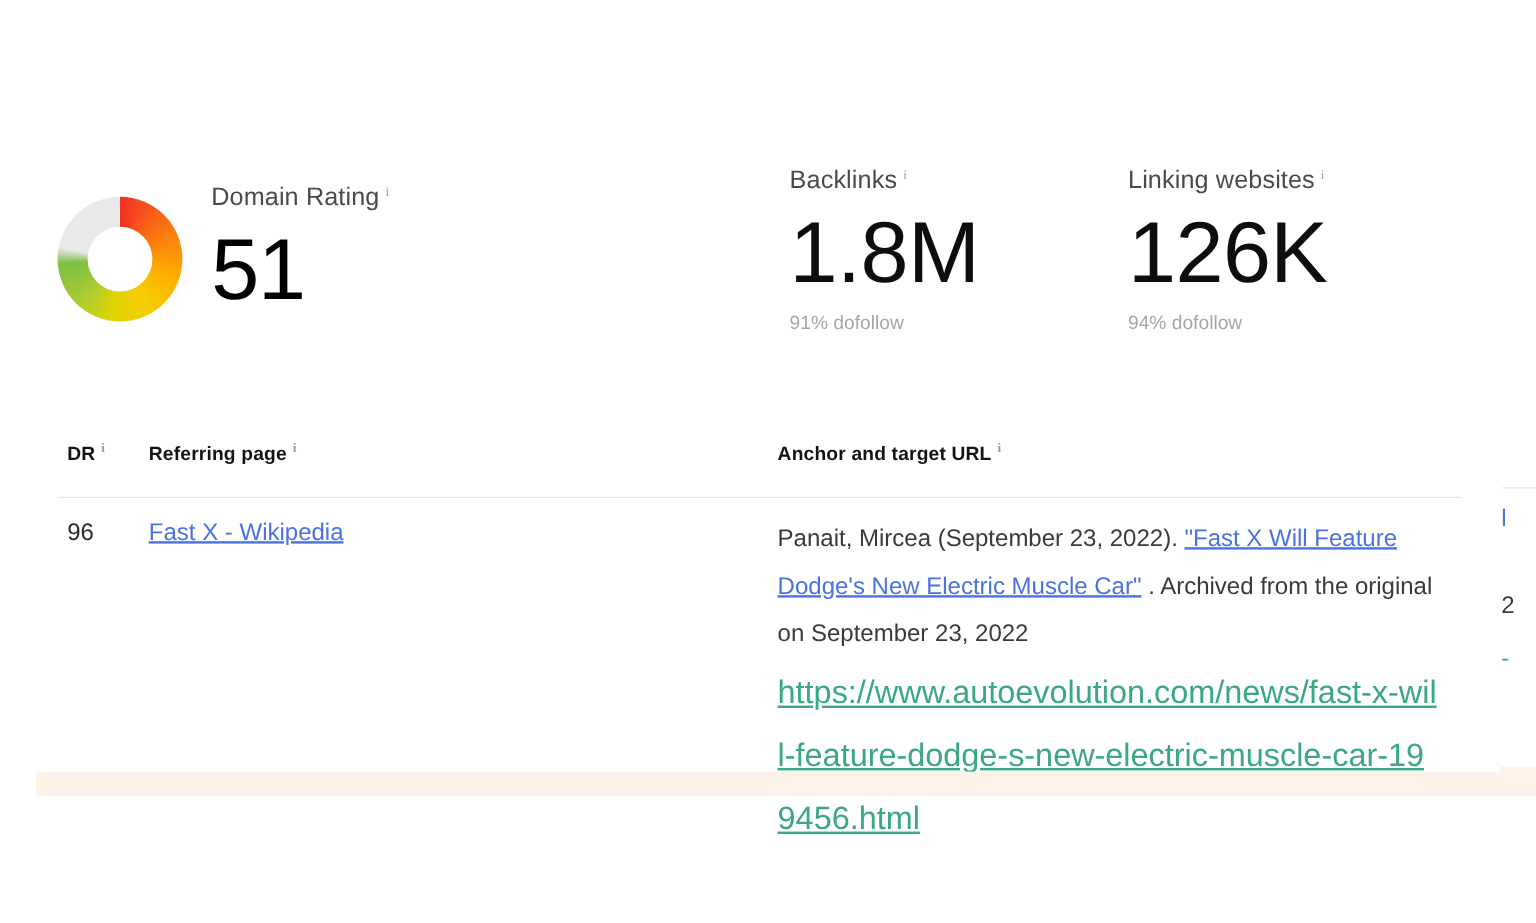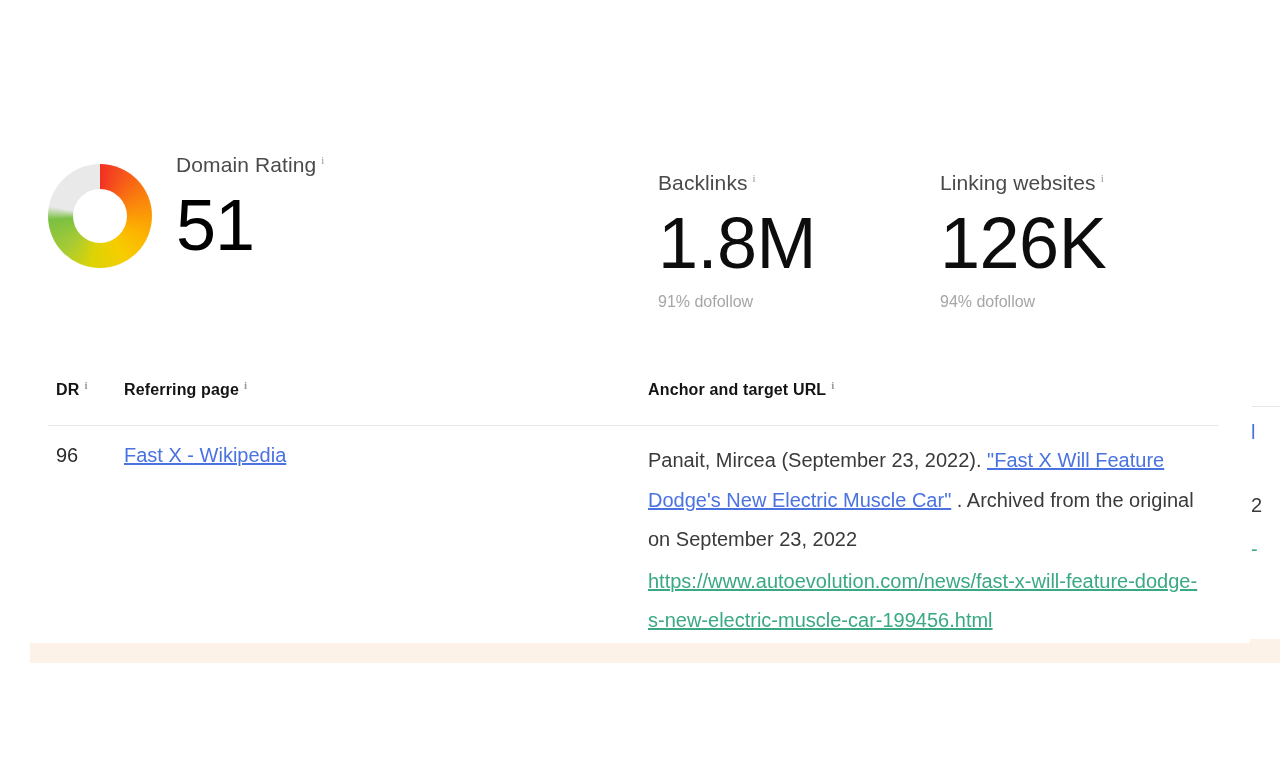--- a/index.html
+++ b/index.html
@@ -67,21 +67,20 @@
     background: #ffffff;
   }
   .dr-text {
     margin-left: 24px;
     padding-top: 8px;
   }
 
   .metric {
     position: absolute;
     top: 18px;
-    margin-top: 32px;
   }
   .metric-backlinks { left: 658px; }
   .metric-linking { left: 940px; }
 
   .metric-label,
   .dr-label {
     font-size: 21px;
     color: #4a4a4a;
     font-weight: 400;
     letter-spacing: .1px;
@@ -128,21 +127,21 @@
     width: 24px;
     height: 4px;
     background: #f7dfe0;
     opacity: .65;
     border-radius: 1px;
   }
 
   
   .table {
     position: absolute;
-    top: 379px;
+    top: 368px;
     left: 0;
     width: 1020px;
   }
   .thead {
     position: relative;
     height: 36px;
   }
   .th {
     position: absolute;
     top: 0;
@@ -208,21 +207,21 @@
   }
   .anchor-text {
     font-size: 20px;
     color: #3a3a3a;
     line-height: 1.98;
     word-break: break-word;
   }
   .anchor-text .hl { color: #4a72e0; }
   .anchor-url {
     display: block;
-    font-size: 20px;
+    font-size: 27px;
     color: #3aa884;
     line-height: 1.94;
     word-break: break-all;
     margin-top: 2px;
   }
 
   
   .clip-col {
     position: absolute;
     left: 1248px;

